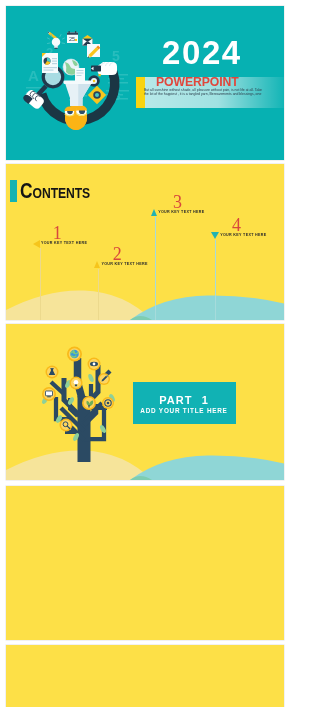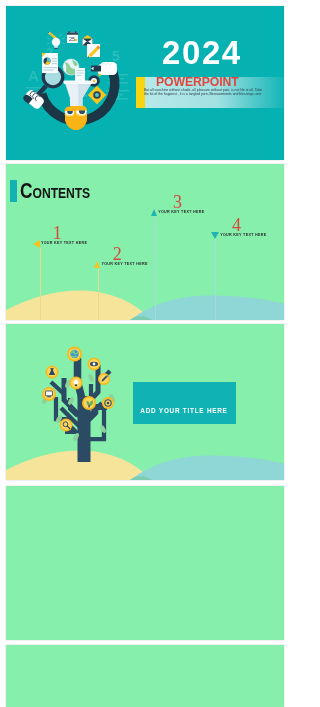--- a/index.html
+++ b/index.html
@@ -1,19 +1,19 @@
 <!DOCTYPE html>
 <html><head>
 <meta charset="utf-8">
 <title>PPT Template Preview</title>
 <style>
   html,body{margin:0;padding:0;background:#ffffff;}
   body{width:290px;height:707px;overflow:hidden;font-family:"Liberation Sans",sans-serif;}
   .page{position:relative;width:290px;height:707px;background:#ffffff;}
-  .slide{position:absolute;left:6px;width:278px;overflow:hidden;background:#86efac;}
+  .slide{position:absolute;left:6px;width:278px;overflow:hidden;background:#fde047;}
   .shadow{box-shadow:0 0 0 0.5px #e4e4e4;}
 
   
   .s1-illus{position:absolute;left:9px;top:14px;width:130px;height:130px;}
   .s1-illus svg{width:130px;height:130px;display:block;}
   .s1-band{position:absolute;left:131px;top:71px;width:147px;height:31px;
     background:linear-gradient(to right,rgba(255,255,255,.72) 0%,rgba(255,255,255,.62) 55%,rgba(255,255,255,.05) 100%);}
   .s1-ybar{position:absolute;left:130px;top:71px;width:9px;height:31px;background:#f8d411;}
   .s1-year{position:absolute;left:156px;top:30px;font-size:33px;font-weight:bold;color:#ffffff;
     letter-spacing:1.6px;line-height:33px;font-family:"Liberation Sans",sans-serif;}
@@ -410,18 +410,19 @@
           <g transform="translate(76,178)">
               <circle r="13" fill="#f9b91a"></circle>
               <circle r="10" fill="#fdd560"></circle>
             <circle cx="-1" cy="-1.5" r="4.8" fill="none" stroke="#2b4a63" stroke-width="2"></circle>
               <path d="M2.6 2.2 l4.8 4.8" stroke="#2b4a63" stroke-width="2.4" stroke-linecap="round"></path>
             </g>
         </g>
       </svg>
     </div>
     <div class="s3-box">
+      <div class="s3-part"><span>PART</span><span class="s3-gap"></span><span>1</span></div>
       <div class="s3-sub">ADD YOUR TITLE HERE</div>
     </div>
   </div>
   <div class="slide shadow" id="s4" style="top:486px;height:154px;"></div>
   <div class="slide shadow" id="s5" style="top:645px;height:62px;"></div>
 </div>
 
 </body></html>

